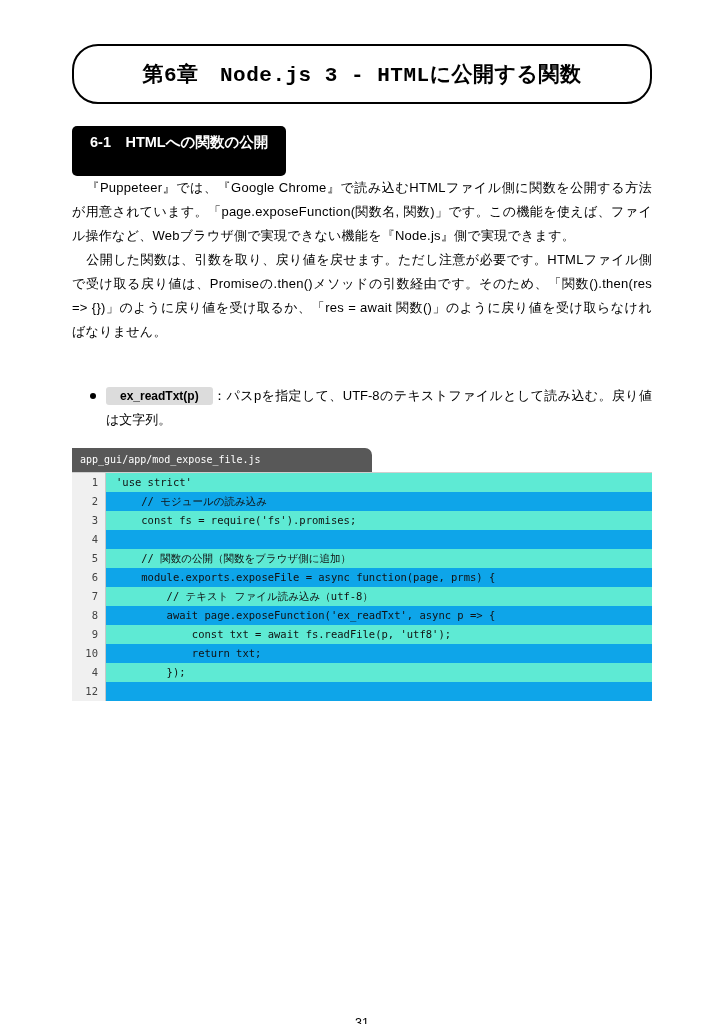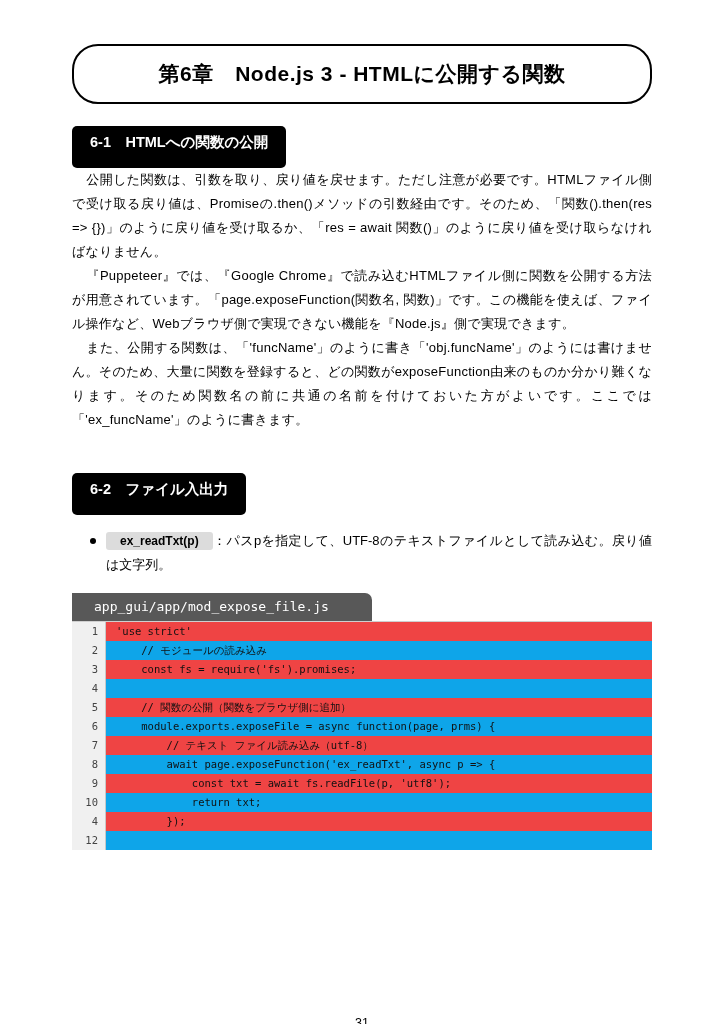--- a/index.html
+++ b/index.html
@@ -24,35 +24,36 @@
   }
   
   .chapter-box {
     margin-top: 44px;
     border: 2px solid #000;
     border-radius: 26px;
     height: 56px;
     display: flex;
     align-items: center;
     justify-content: center;
+    font-family: Liberation Mono, monospace;
   }
   .chapter-title {
     font-size: 21px;
     font-weight: bold;
     letter-spacing: 0.5px;
     white-space: pre;
   }
   
   .section-bar {
     display: inline-block;
     background: #000;
     color: #fff;
     font-size: 14.5px;
     font-weight: bold;
-    padding: 7px 18px 16px 18px;
+    padding: 7px 18px 24px 18px;
     border-radius: 5px;
     white-space: pre;
   }
   .sec1-wrap { margin-top: 22px; }
   .sec2-wrap { margin-top: 40px; }
 
   p.body {
     font-size: 13px;
     line-height: 1.85;
     margin: 0;
@@ -98,22 +99,22 @@
 
   
   .code-wrap {
     margin-top: 16px;
     width: 580px;
   }
   .code-filename {
     background: #585858;
     color: #ffffff;
     font-family: "DejaVu Sans Mono", "Liberation Mono", monospace;
-    font-size: 13px;
-    padding: 6px 12px 7px 22px;
+    font-size: 10px;
+    padding: 6px 12px 7px 8px;
     width: 300px;
     box-sizing: border-box;
     border-top-right-radius: 7px;
   }
   .code-body {
     background: #f0f0f0;
     border-top: 1px solid #cfcfcf;
   }
   .code-line {
     display: flex;
@@ -135,21 +136,21 @@
     line-height: 19px;
   }
   .code-text {
     flex: 1 1 auto;
     font-family: "DejaVu Sans Mono", "Liberation Mono", monospace;
     font-size: 10.5px;
     color: #111;
     line-height: 19px;
     padding-left: 10px;
     white-space: pre;
-    background: #ef4444;
+    background: #5eead4;
   }
   .page-number {
     position: absolute;
     bottom: 38px;
     left: 0;
     width: 100%;
     text-align: center;
     font-size: 12.5px;
   }
 </style>
@@ -157,27 +158,25 @@
 <body>
 
 <div class="page">
 
   <div class="chapter-box">
     <div class="chapter-title">第6章　Node.js 3 - HTMLに公開する関数</div>
   </div>
 
   <div class="sec1-wrap">
     <div class="section-bar">6-1　HTMLへの関数の公開</div>
+    <p class="body indent first-para">『Puppeteer』では、『Google Chrome』で読み込むHTMLファイル側に関数を公開する方法が用意されています。「page.exposeFunction(関数名, 関数)」です。この機能を使えば、ファイル操作など、Webブラウザ側で実現できない機能を『Node.js』側で実現できます。</p>
     <p class="body indent p-gap-large">公開した関数は、引数を取り、戻り値を戻せます。ただし注意が必要です。HTMLファイル側で受け取る戻り値は、Promiseの.then()メソッドの引数経由です。そのため、「関数().then(res =&gt; {})」のように戻り値を受け取るか、「res = await 関数()」のように戻り値を受け取らなければなりません。</p>
-    <p class="body indent first-para">『Puppeteer』では、『Google Chrome』で読み込むHTMLファイル側に関数を公開する方法が用意されています。「page.exposeFunction(関数名, 関数)」です。この機能を使えば、ファイル操作など、Webブラウザ側で実現できない機能を『Node.js』側で実現できます。</p>
-    <p class="body indent p-gap-small">また、公開する関数は、「'funcName'」のように書き「'obj.funcName'」のようには書けません。そのため、大量に関数を登録すると、どの関数がexposeFunction由来のものか分かり難くなります。そのため関数名の前に共通の名前を付けておいた方がよいです。ここでは「'ex_funcName'」のように書きます。</p>
   </div>
 
   <div class="sec2-wrap">
-    <div class="section-bar">6-2　ファイル入出力</div>
 
     <ul class="bullets">
       <li>
         <code class="inline">ex_readTxt(p)</code><span>：パスpを指定して、UTF-8のテキストファイルとして読み込む。戻り値は文字列。</span>
       </li>
     </ul>
   </div>
 
   <div class="code-wrap">
     <div class="code-filename">app_gui/app/mod_expose_file.js</div>

